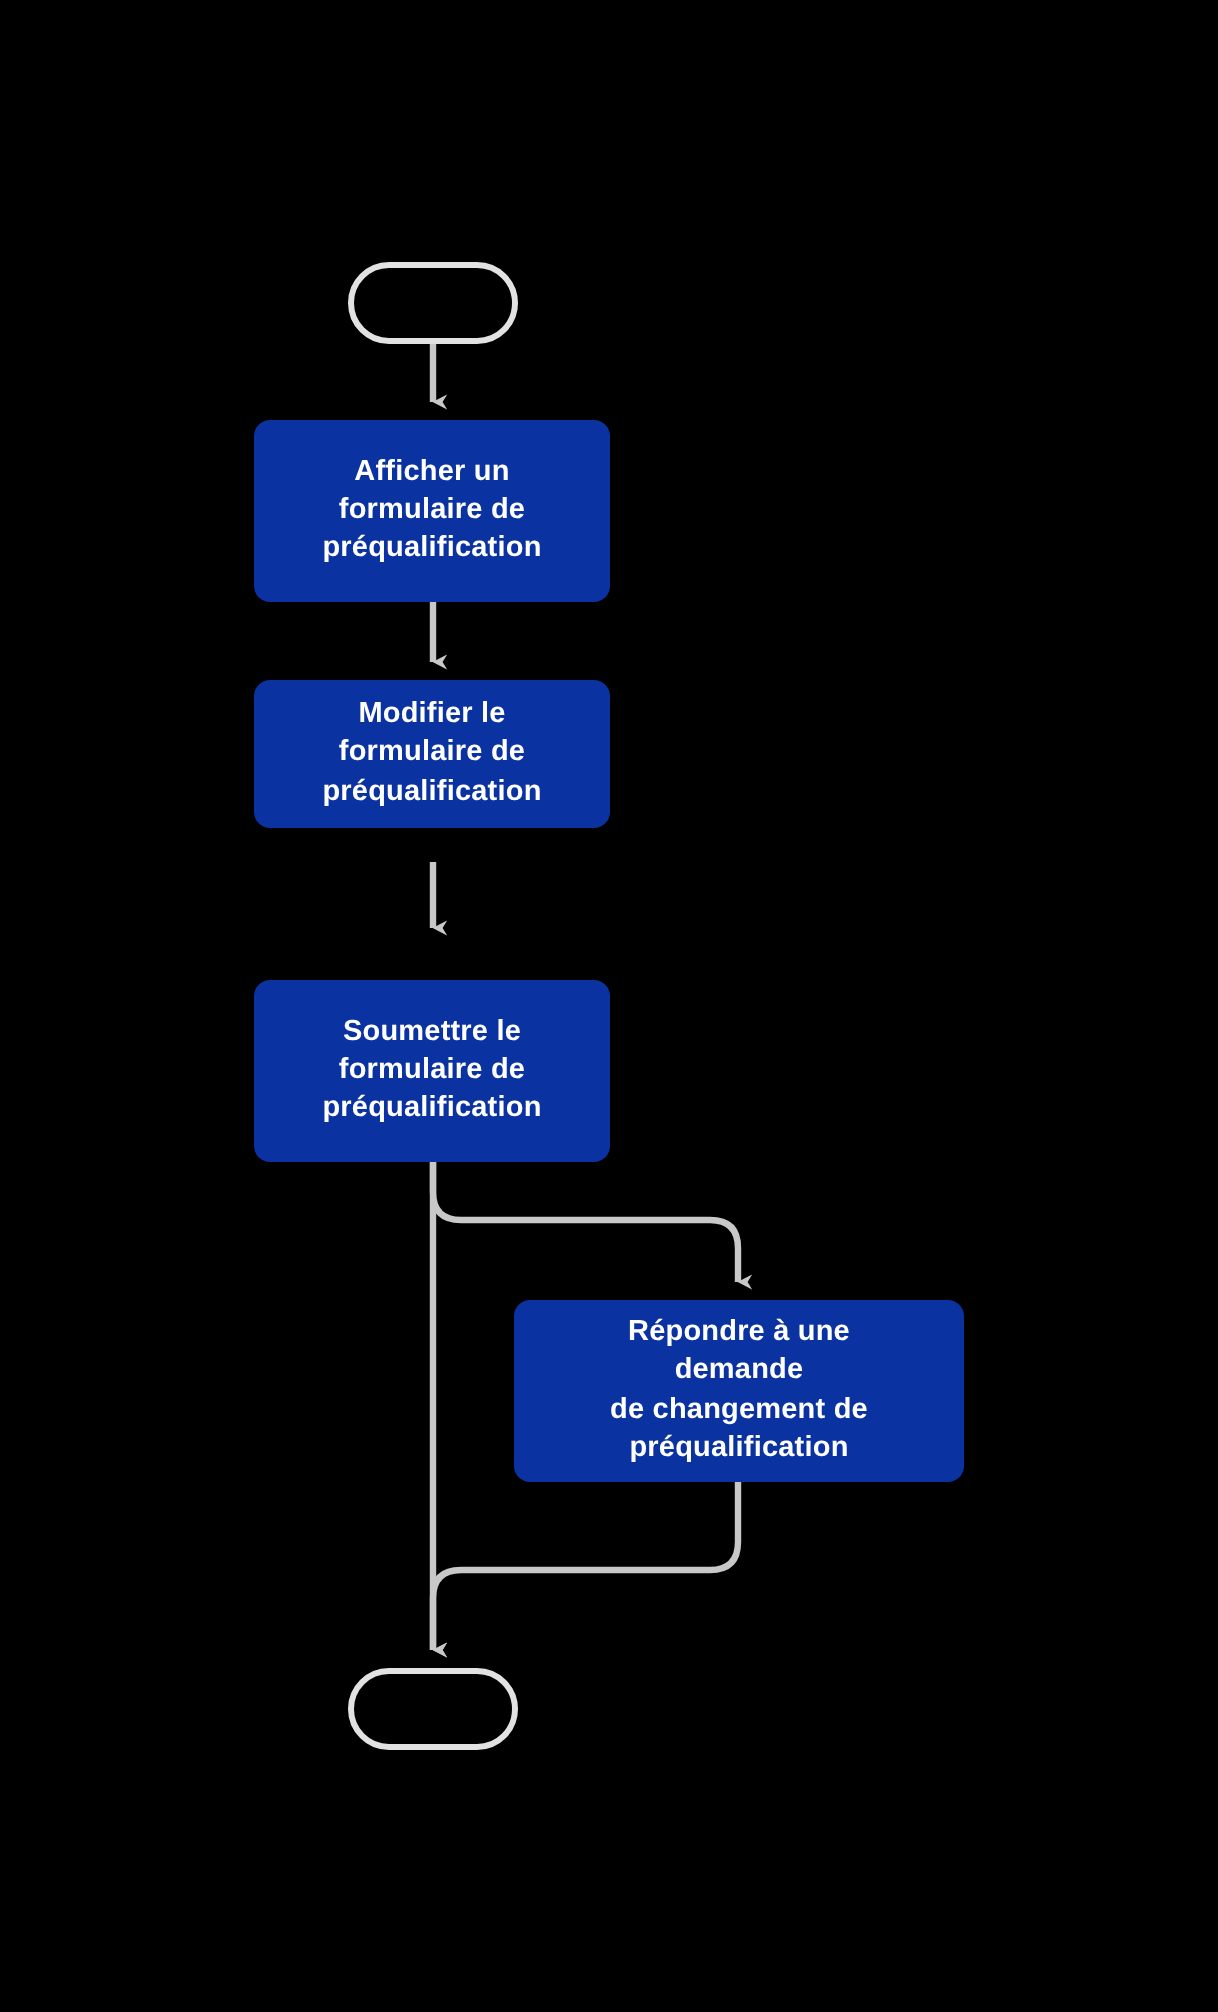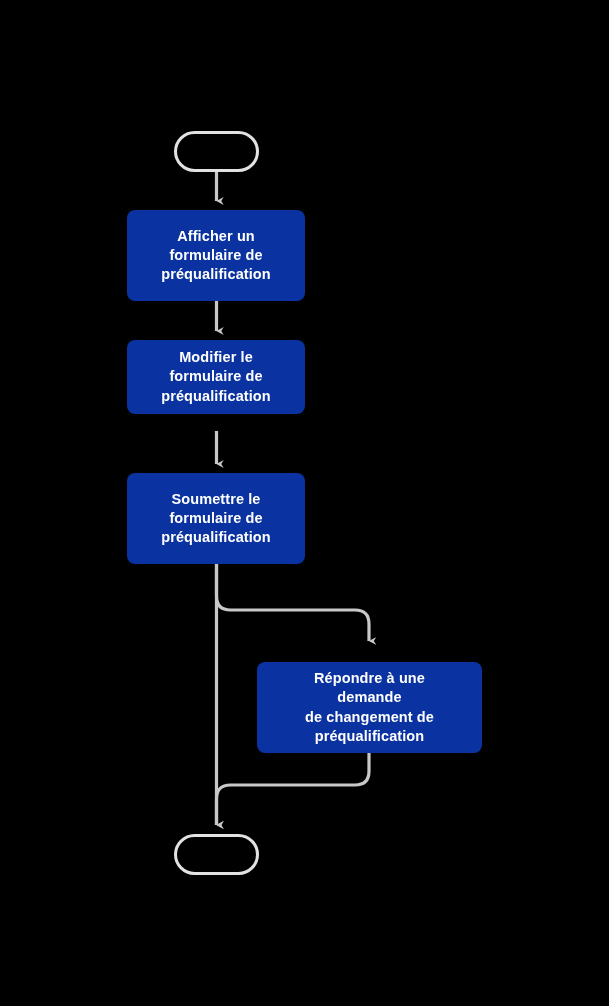--- a/index.html
+++ b/index.html
@@ -95,27 +95,27 @@
 formulaire de
 préqualification</span>
   </div>
 
   <div class="node node-process" style="left:127px; top:340px; width:178px; height:74px;">
     <span class="node-label">Modifier le
 formulaire de
 préqualification</span>
   </div>
 
-  <div class="node node-process" style="left:127px; top:473px; width:178px; height:91px;">
+  <div class="node node-process" style="left:127px; top:490px; width:178px; height:91px;">
     <span class="node-label">Soumettre le
 formulaire de
 préqualification</span>
   </div>
 
-  <div class="node node-process" style="left:257px; top:650px; width:225px; height:91px;margin-top:12px;">
+  <div class="node node-process" style="left:257px; top:650px; width:225px; height:91px;">
     <span class="node-label">Répondre à une demande
 de changement de
 préqualification</span>
   </div>
 
   <div class="node node-terminal" style="left:174px; top:834px; width:85px; height:41px;">
     <span class="node-label"></span>
   </div>
 
 </div>

